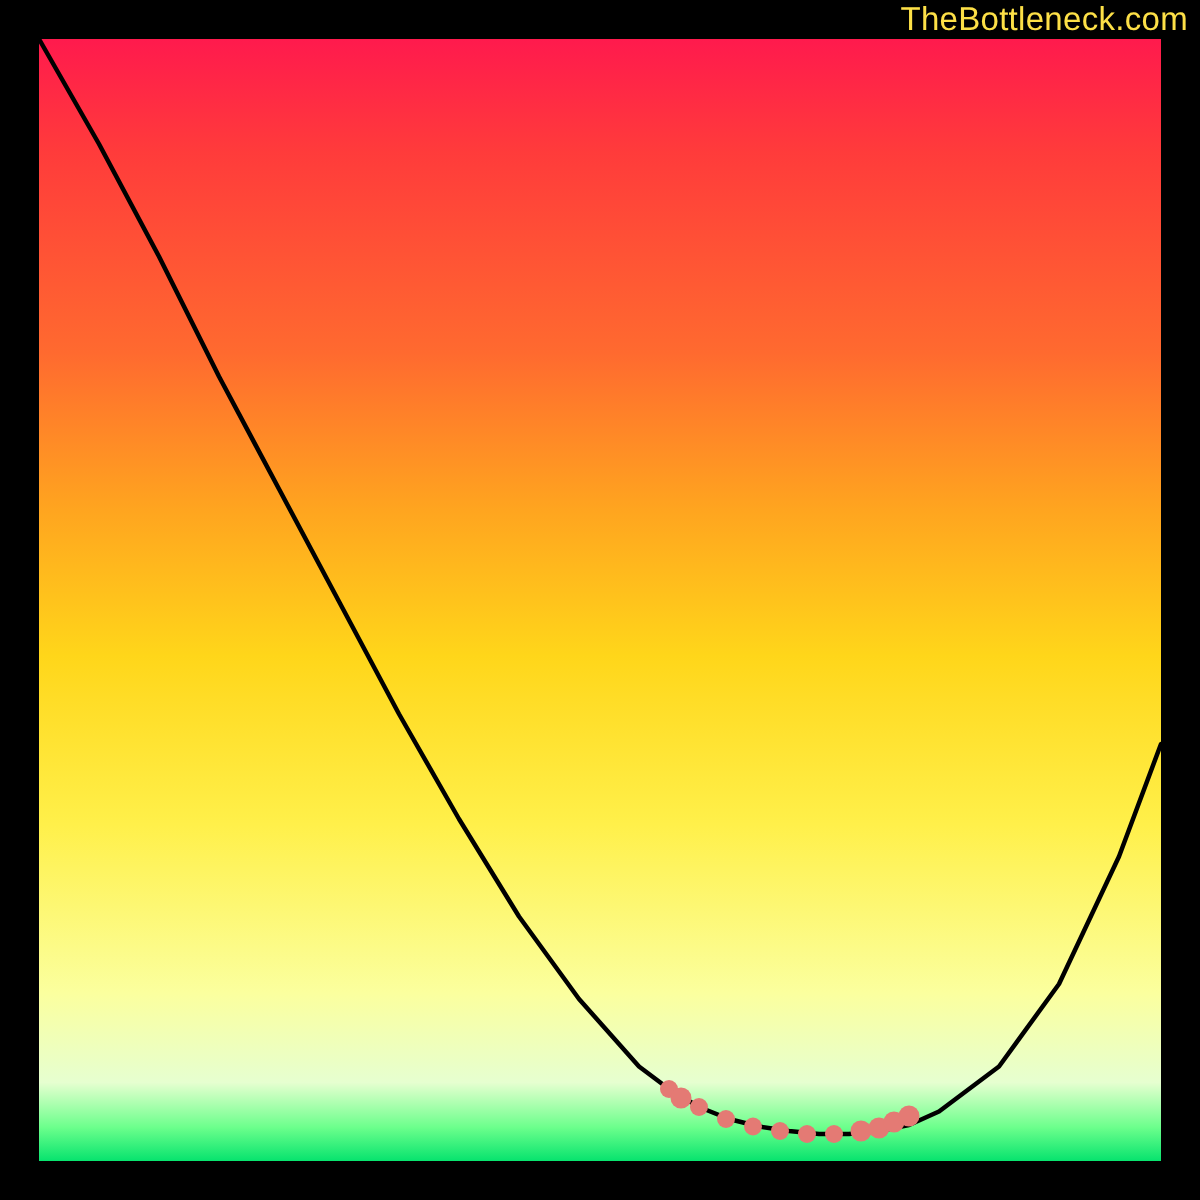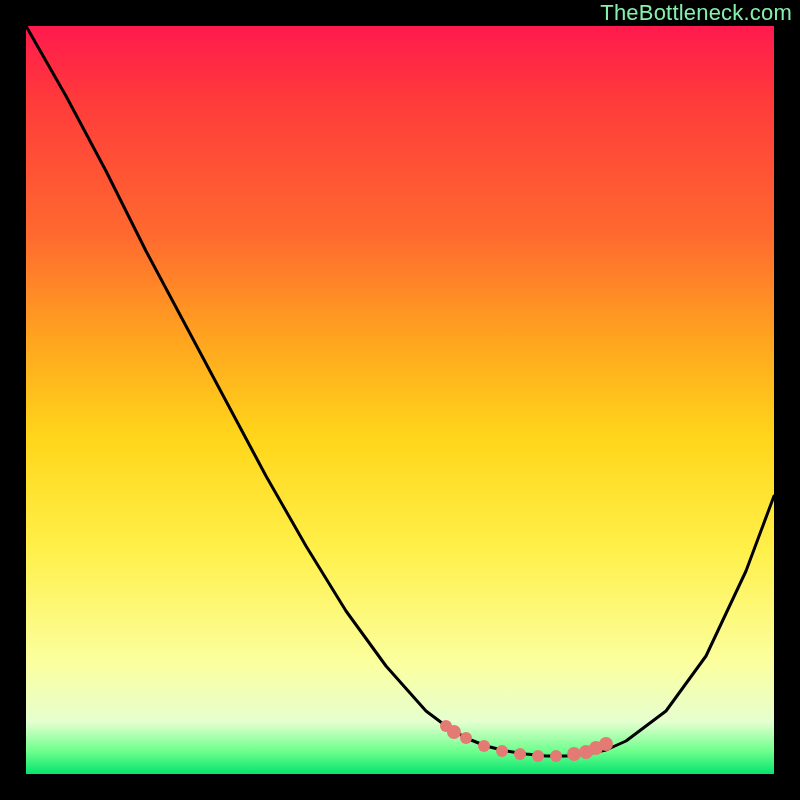--- a/index.html
+++ b/index.html
@@ -45,21 +45,21 @@
     left: 0;
     top: 0;
     width: 748px;
     height: 748px;
     overflow: visible;
   }
   .watermark {
     position: absolute;
     top: 0;
     right: 8px;
-    color: #86efac;
+    color: #fde047;
     font-size: 22px;
     font-weight: 500;
     letter-spacing: 0.2px;
   }
 </style>
 </head>
 <body>
 
 <div class="watermark">TheBottleneck.com</div>
 

